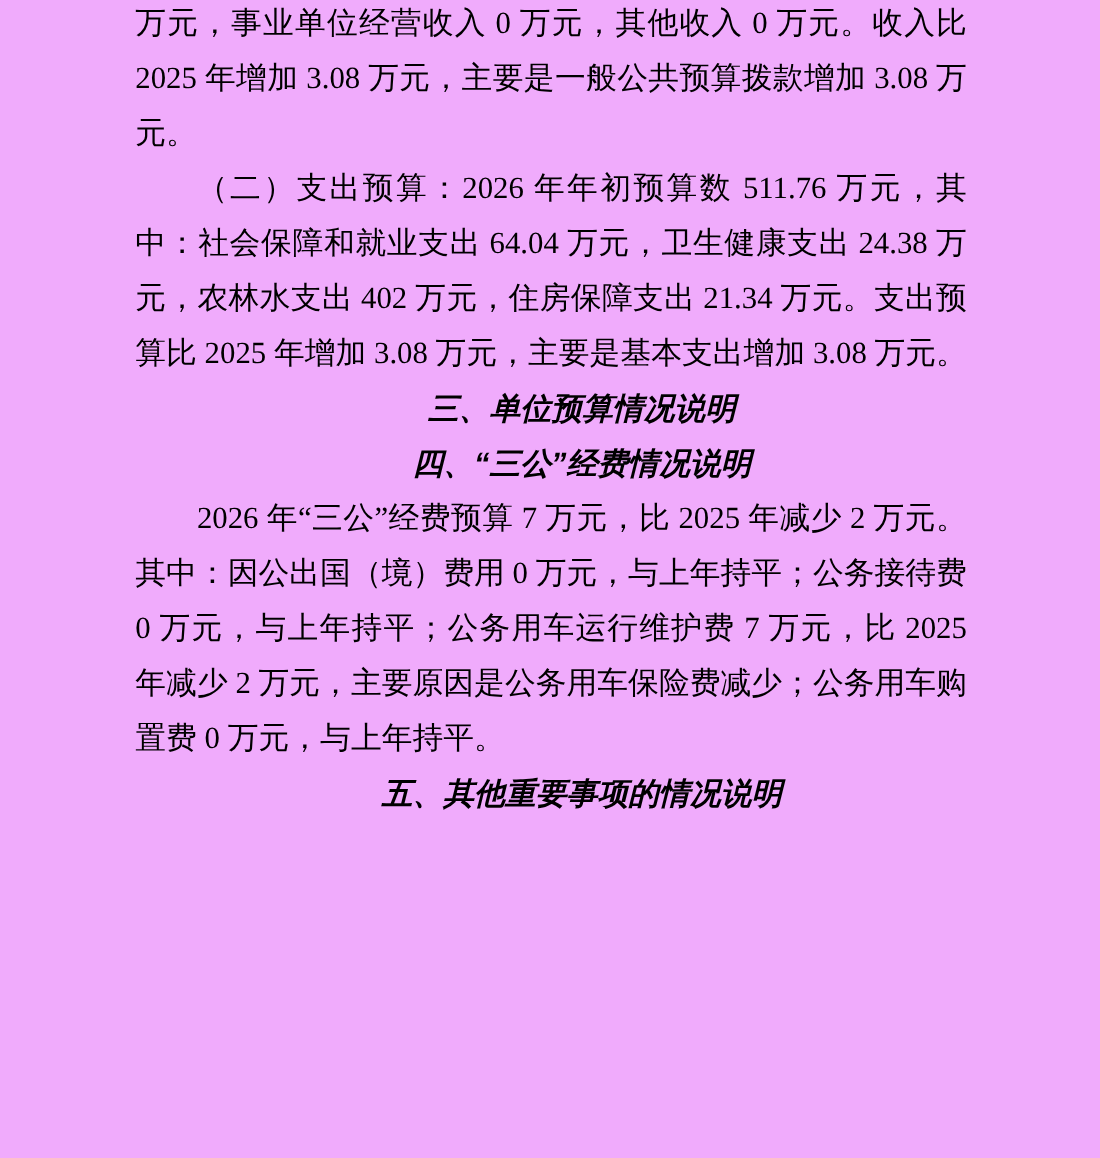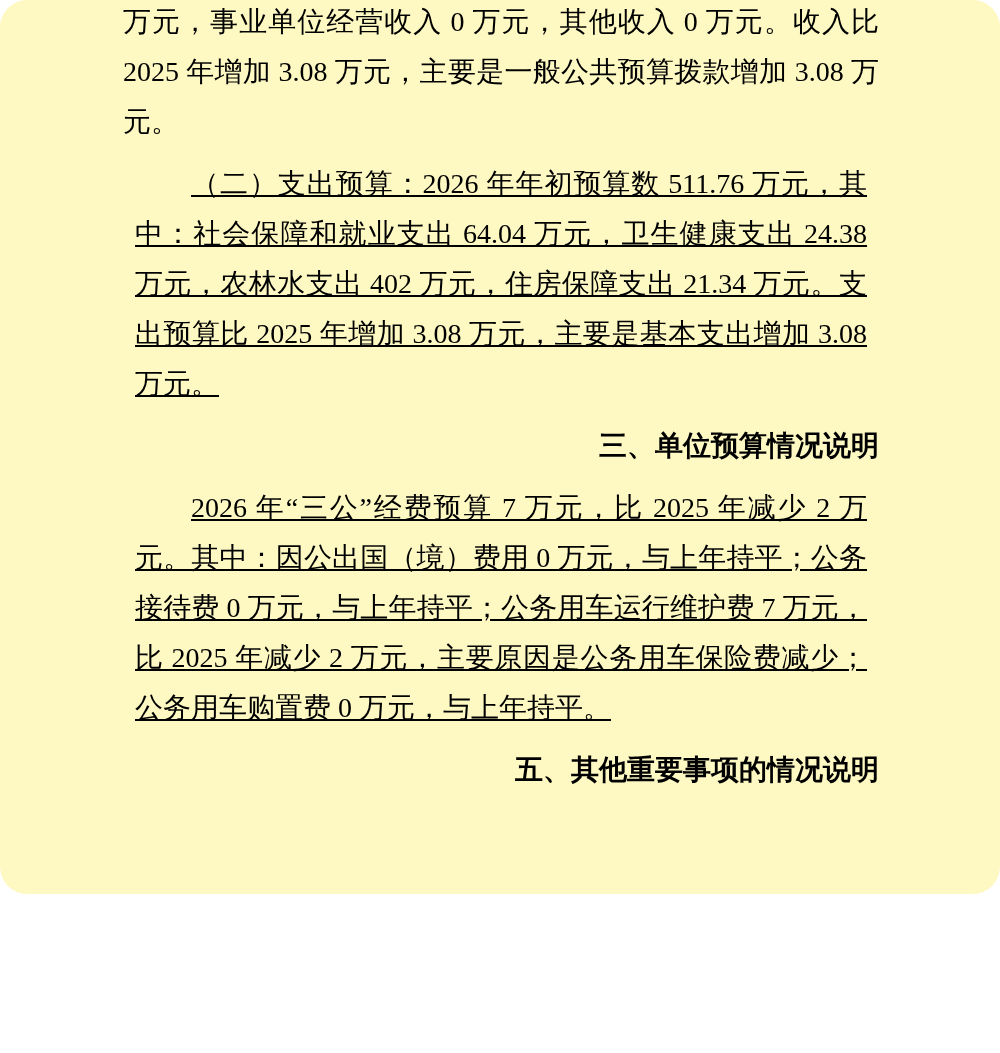--- a/index.html
+++ b/index.html
@@ -8,60 +8,60 @@
   }
   body {
     width: 1000px;
     height: 1053px;
     background: #ffffff;
     overflow: hidden;
   }
   .page {
     position: relative;
     width: 1000px;
-    height: 894px;
-    background: #fef9c3;
+    height: 1053px;
+    background: #f0abfc;
     color: #000000;
-    border-radius: 27px;
   }
   .content {
     position: absolute;
     left: 123px;
     top: -3px;
     width: 756px;
     font-family: "Liberation Serif", "DejaVu Serif", serif;
     font-size: 28px;
     line-height: 50px;
     text-align: justify;
     color: #000000;
   }
   p.paragraph {
-    margin: 12px;
+    margin: 0;
     text-indent: 2em;
-    text-decoration: underline;
   }
   p.paragraph-continuation {
     margin: 0;
     text-indent: 0;
   }
   h2.heading {
     margin: 0;
     font-size: 28px;
     line-height: 50px;
     font-weight: 700;
     text-indent: 2em;
-    text-align: right;
+    text-align: center;
     font-family: "Liberation Sans", "DejaVu Sans", sans-serif;
     color: #000000;
+    font-style: italic;
   }
 </style>
 </head>
 <body>
 
 <div class="page">
   <main class="content">
       <p class="paragraph-continuation">万元，事业单位经营收入 0 万元，其他收入 0 万元。收入比 2025 年增加 3.08 万元，主要是一般公共预算拨款增加 3.08 万元。</p>
       <p class="paragraph">（二）支出预算：2026 年年初预算数 511.76 万元，其中：社会保障和就业支出 64.04 万元，卫生健康支出 24.38 万元，农林水支出 402 万元，住房保障支出 21.34 万元。支出预算比 2025 年增加 3.08 万元，主要是基本支出增加 3.08 万元。</p>
       <h2 class="heading">三、单位预算情况说明</h2>
+      <h2 class="heading">四、“三公”经费情况说明</h2>
       <p class="paragraph">2026 年“三公”经费预算 7 万元，比 2025 年减少 2 万元。其中：因公出国（境）费用 0 万元，与上年持平；公务接待费 0 万元，与上年持平；公务用车运行维护费 7 万元，比 2025 年减少 2 万元，主要原因是公务用车保险费减少；公务用车购置费 0 万元，与上年持平。</p>
       <h2 class="heading">五、其他重要事项的情况说明</h2>
     </main>
 </div>
 
 </body></html>

